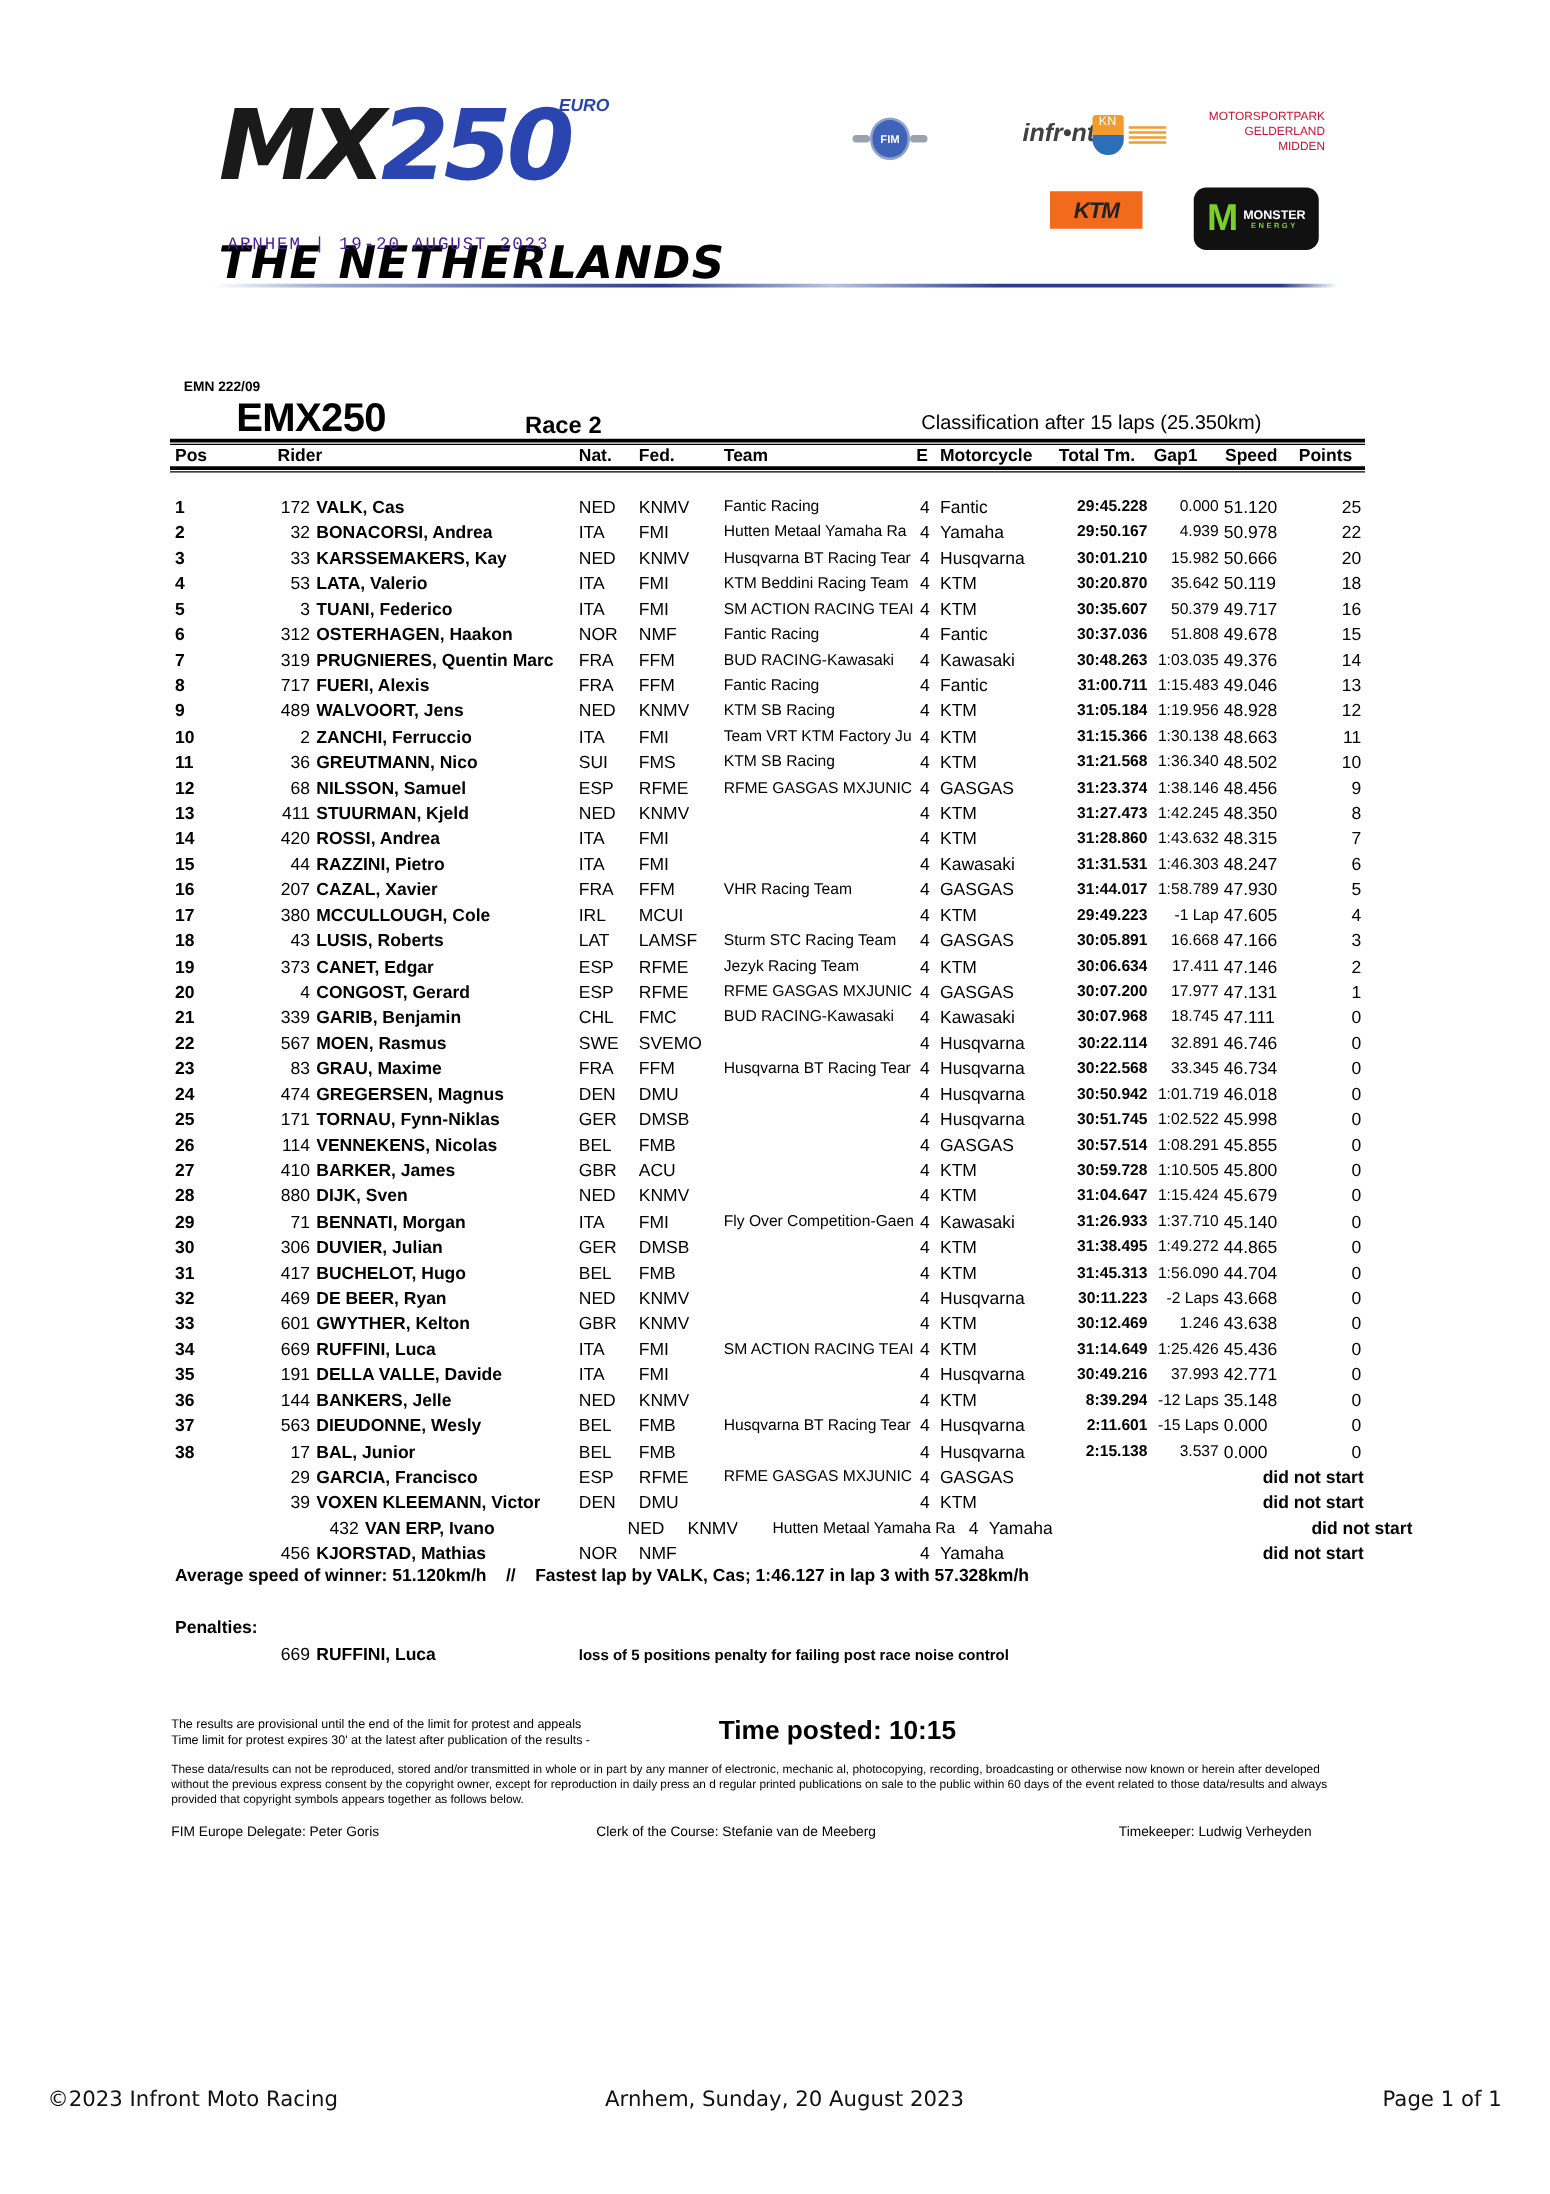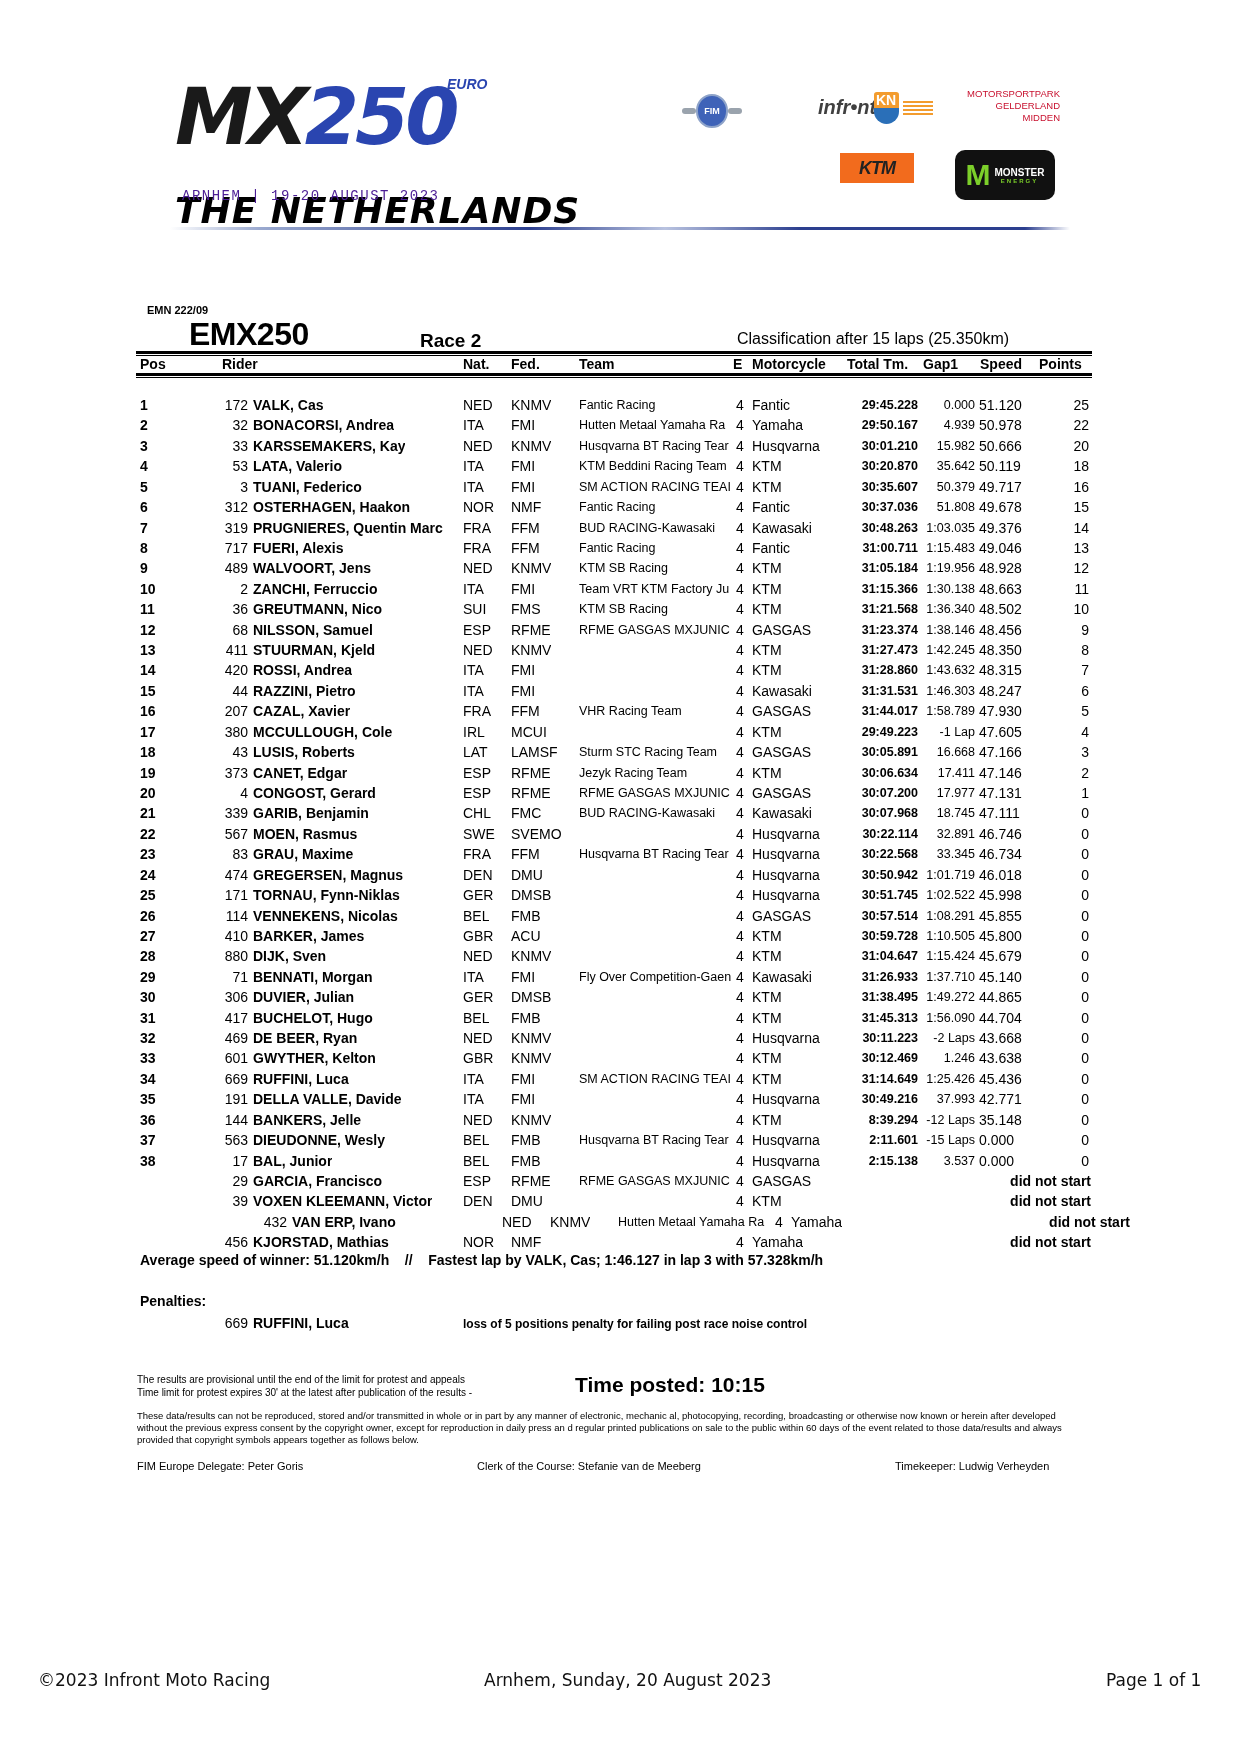--- a/index.html
+++ b/index.html
@@ -13,21 +13,21 @@
   .euro { position:absolute; left:272px; top:-2px; font-size:14px; font-weight:bold; font-style:italic; color:#2a45b0; }
   .netherlands { left:175px; top:150px; font-family:"DejaVu Sans", sans-serif; font-weight:900; font-style:italic; font-size:36px; letter-spacing:1px;margin-top:40px; }
   .arnhem-line { left:182px; top:188px; font-family:Liberation Mono, monospace; font-size:14px; letter-spacing:1.5px; color:#4c1d95; }
   .banner-line { left:170px; top:227px; width:900px; height:3px; background:linear-gradient(90deg,#fff 0%,#9aa9cf 10%,#2c3f8f 40%,#b9c3e0 55%,#2c3f8f 70%,#2c3f8f 95%,#fff 100%); }
   .sponsor { position:absolute; display:flex; align-items:center; justify-content:center; }
   .fim { left:682px; top:92px; width:60px; height:38px; }
   .fim-circle { width:30px; height:30px; border-radius:50%; background:#3f63b8; border:2px solid #8ea3c9; color:#fff; font-size:9px; font-weight:bold; display:flex; align-items:center; justify-content:center; }
   .fim-wing { width:14px; height:6px; background:#9aa3ad; border-radius:3px; }
   .infront { left:770px; top:96px; font-weight:bold; font-style:italic; font-size:20px; color:#404040;margin-left:48px; }
   .knmv { left:868px; top:88px; width:70px; height:40px; }
-  .knmv-shield { width:25px; height:32px; background:linear-gradient(#f39c2e 0 50%,#2a6fb8 50% 100%); border-radius:3px 3px 13px 13px; color:#fff; font-size:14px; font-weight:bold; display:flex; align-items:flex-start; justify-content:center; }
+  .knmv-shield { width:25px; height:32px; background:linear-gradient(#f39c2e 0 50%,#2a6fb8 50% 100%); border-radius:3px 3px 13px 13px; color:#fff; font-size:10px; font-weight:normal; display:flex; align-items:flex-start; justify-content:center; }
   .knmv-lines { margin-left:4px; display:flex; flex-direction:column; gap:2px; }
   .knmv-lines span { display:block; width:30px; height:2px; background:#f39c2e; }
   .mpgm { left:970px; top:88px; text-align:right; font-size:9.5px; line-height:12px; color:#c8102e; width:90px; }
   .ktm { left:840px; top:153px; width:74px; height:30px; background:#f26b1d; color:#222; font-weight:900; font-style:italic; font-size:18px; letter-spacing:-1px; }
   .monster { left:955px; top:150px; width:100px; height:50px; background:#111; border-radius:10px; color:#fff; font-size:10px; font-weight:bold; }
   .monster-m { color:#7ccf2a; font-size:30px; font-weight:900; margin-right:4px; }
   
   .emn { left:147px; top:304px; font-size:11px; font-weight:bold; }
   .emx { left:148px; top:316px; font-size:32px; font-weight:bold; letter-spacing:-0.5px;margin-left:41px; }
   .race { left:420px; top:330px; font-size:19px; font-weight:bold; }

